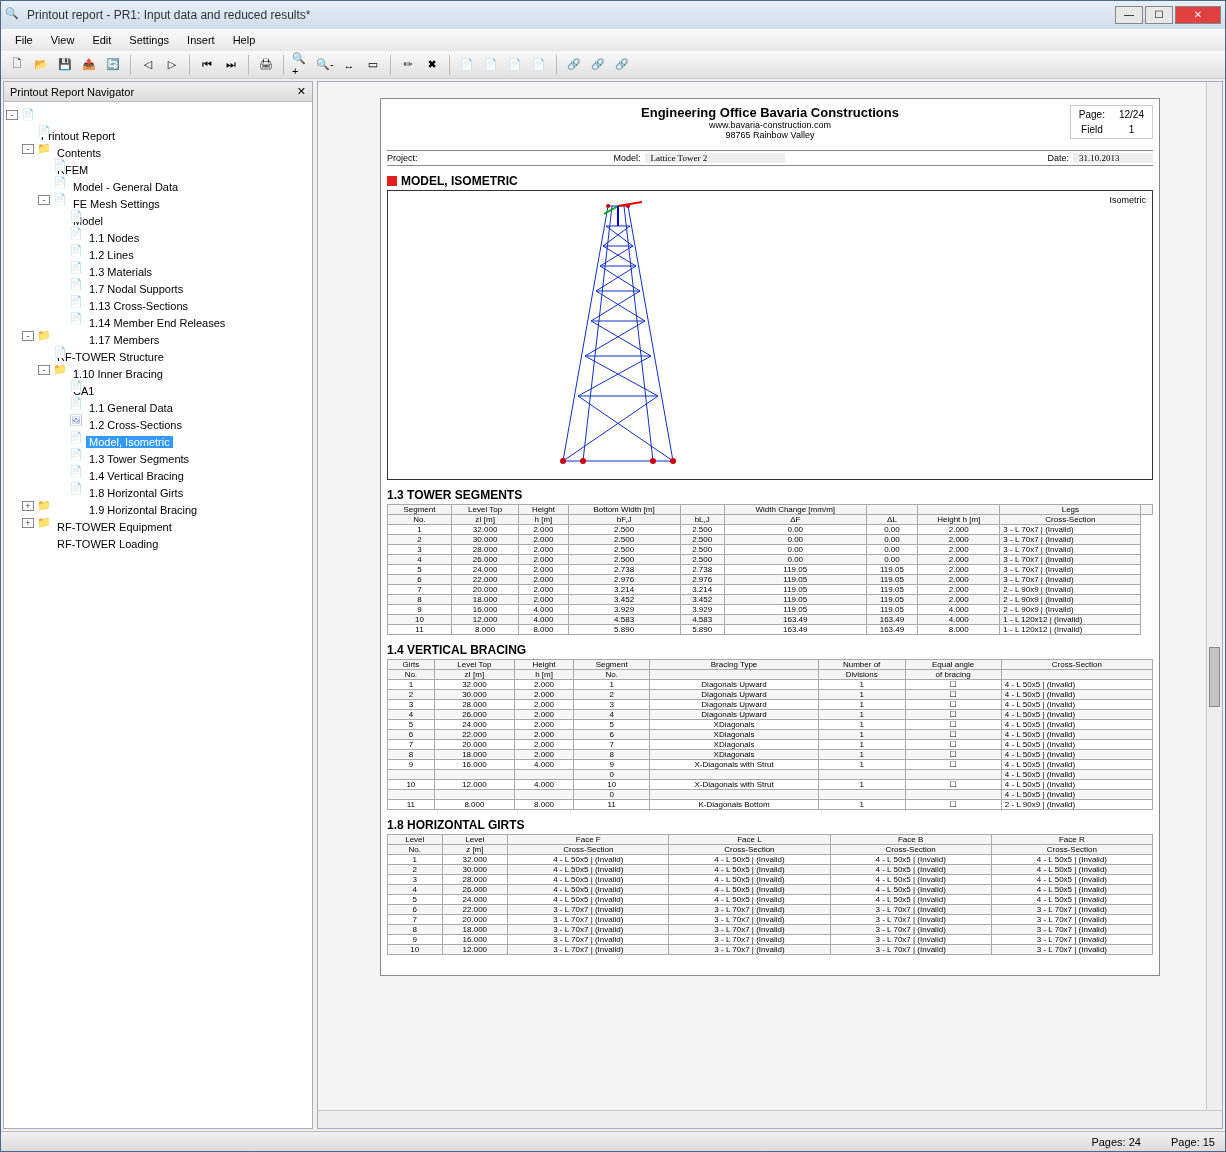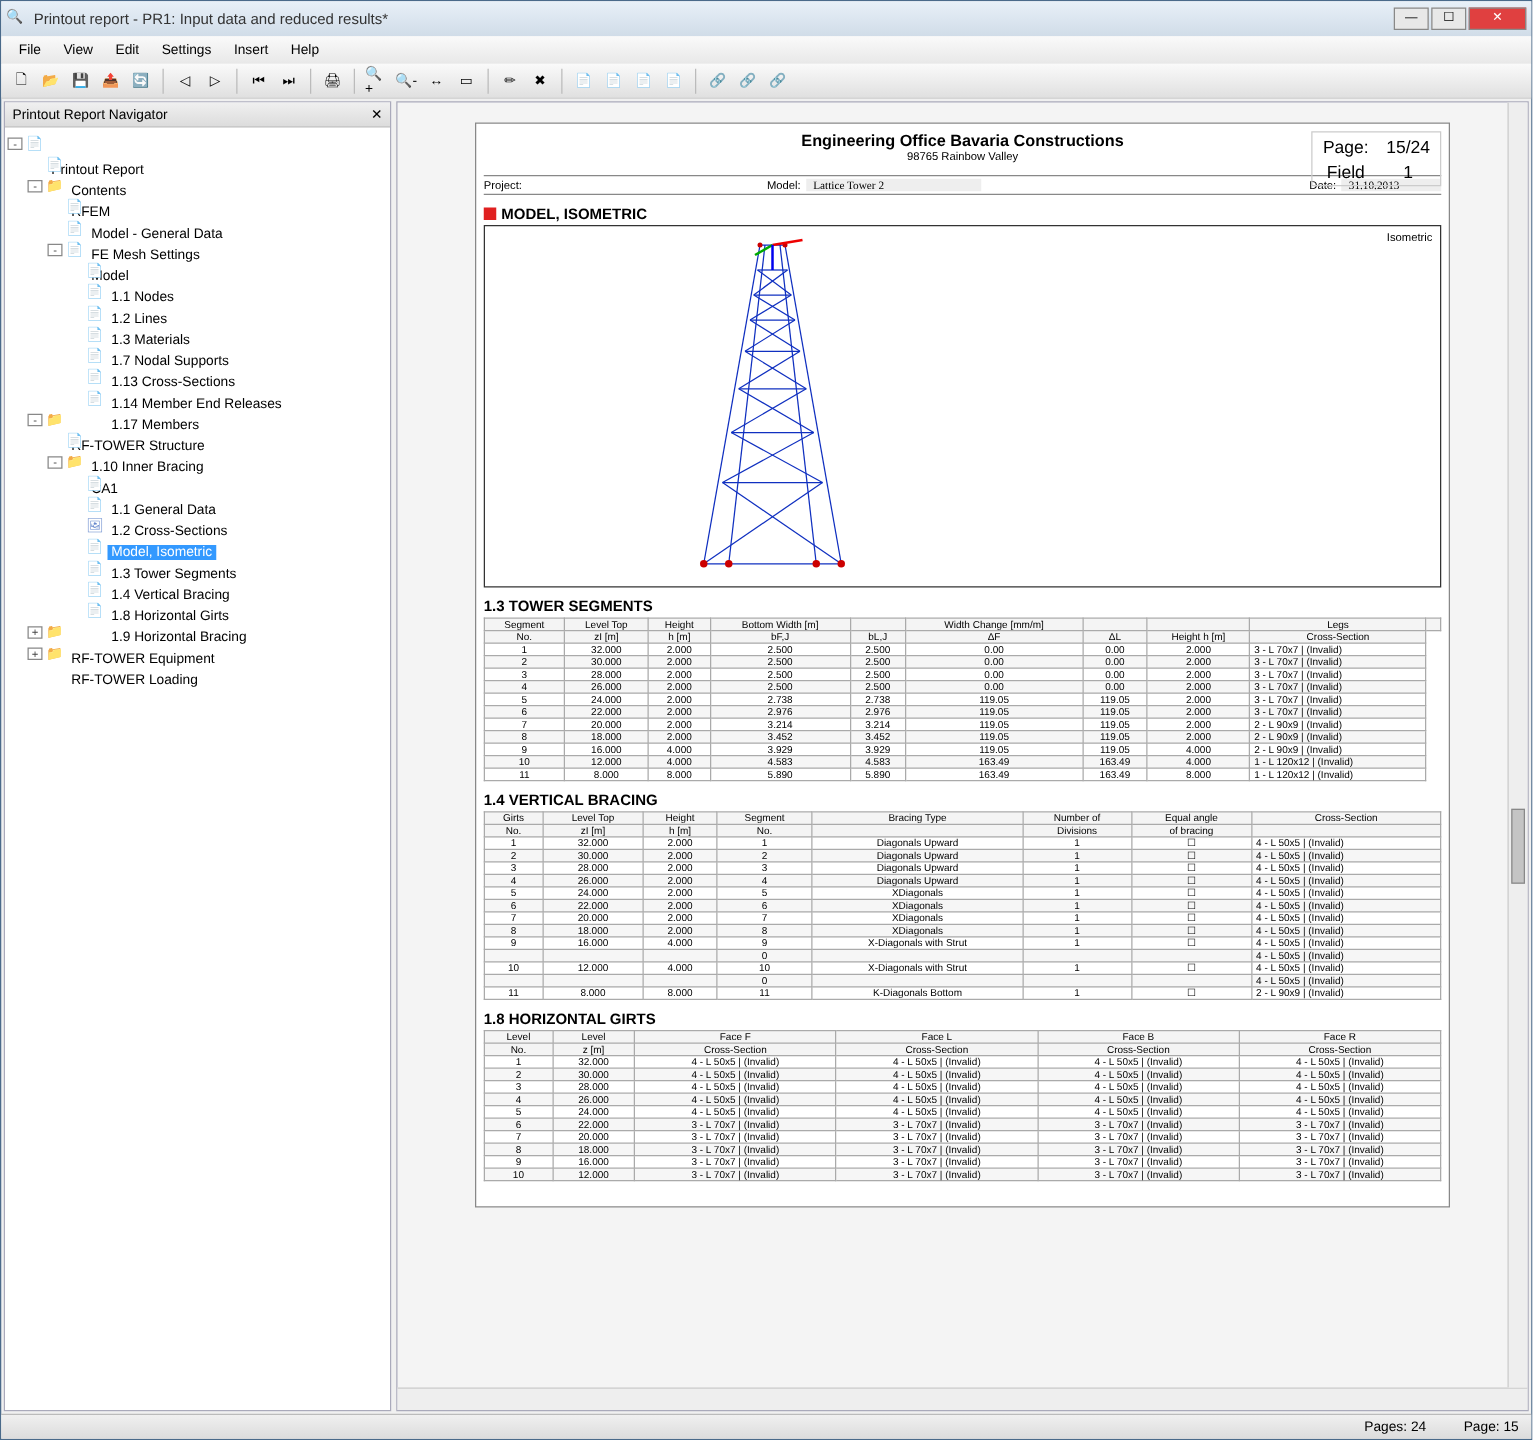--- a/index.html
+++ b/index.html
@@ -28,21 +28,21 @@
 .tlabel { padding: 0 3px; margin-top: 42px; }
 .tlabel.sel { background: #3399ff; color: #fff; }
 .folder { color: #cc9933; }
 .doc { color: #6688cc; }
 .preview { flex: 1; background: #f4f4f4; border: 1px solid #aab; margin: 2px; display: flex; flex-direction: column; position: relative; }
 .pagescroll { flex: 1; overflow: auto; padding: 4px; }
 .page { background: #fff; border: 1px solid #888; margin: 12px auto; width: 780px; padding: 6px 6px 20px 6px; font-size: 9px; }
 .phead { text-align: center; position: relative; }
 .phead h2 { font-size: 13px; font-weight: bold; }
 .phead .sub { font-size: 9px; }
-.pinfo { position: absolute; right: 0; top: 0; border: 1px solid #ccc; font-size: 14px; }
+.pinfo { position: absolute; right: 0; top: 0; border: 1px solid #ccc; font-size: 10px; }
 .pinfo tr td { padding: 1px 6px; }
 .projrow { display: flex; gap: 12px; border-top: 1px solid #888; border-bottom: 1px solid #888; margin-top: 10px; padding: 2px 0; font-size: 9px; }
 .projrow .fld { display: flex; gap: 4px; align-items: center; }
 .projrow .fld .val { background: #eee; padding: 0 6px; min-width: 80px; font-family: Liberation Serif, serif; }
 .sechead { font-weight: bold; font-size: 12px; margin-top: 8px; display: flex; align-items: center; gap: 4px; }
 .sechead .redbox { width: 10px; height: 10px; background: #e02020; }
 .isobox { border: 1px solid #333; height: 290px; position: relative; margin-top: 2px; }
 .isobox .lbl { position: absolute; right: 6px; top: 4px; font-size: 9px; }
 .isobox svg { position: absolute; }
 .rtable { width: 100%; border-collapse: collapse; font-size: 8px; margin-top: 2px; }
@@ -303,26 +303,27 @@
           </div>
         </div>
     </div>
 
     <div class="preview">
       <div class="pagescroll">
         <div class="page">
 
           <div class="phead">
             <h2>Engineering Office Bavaria Constructions</h2>
+            <div class="sub">www.bavaria-construction.com</div>
             <div class="sub">98765 Rainbow Valley</div>
             <table class="pinfo">
               <tbody>
                   <tr>
                     <td>Page:</td>
-                    <td>15/24</td>
+                    <td>12/24</td>
                   </tr>
               <tr>
                     <td>Field</td>
                     <td>1</td>
                   </tr>
             </tbody>
               </table>
           </div>
 
           <div class="projrow">

